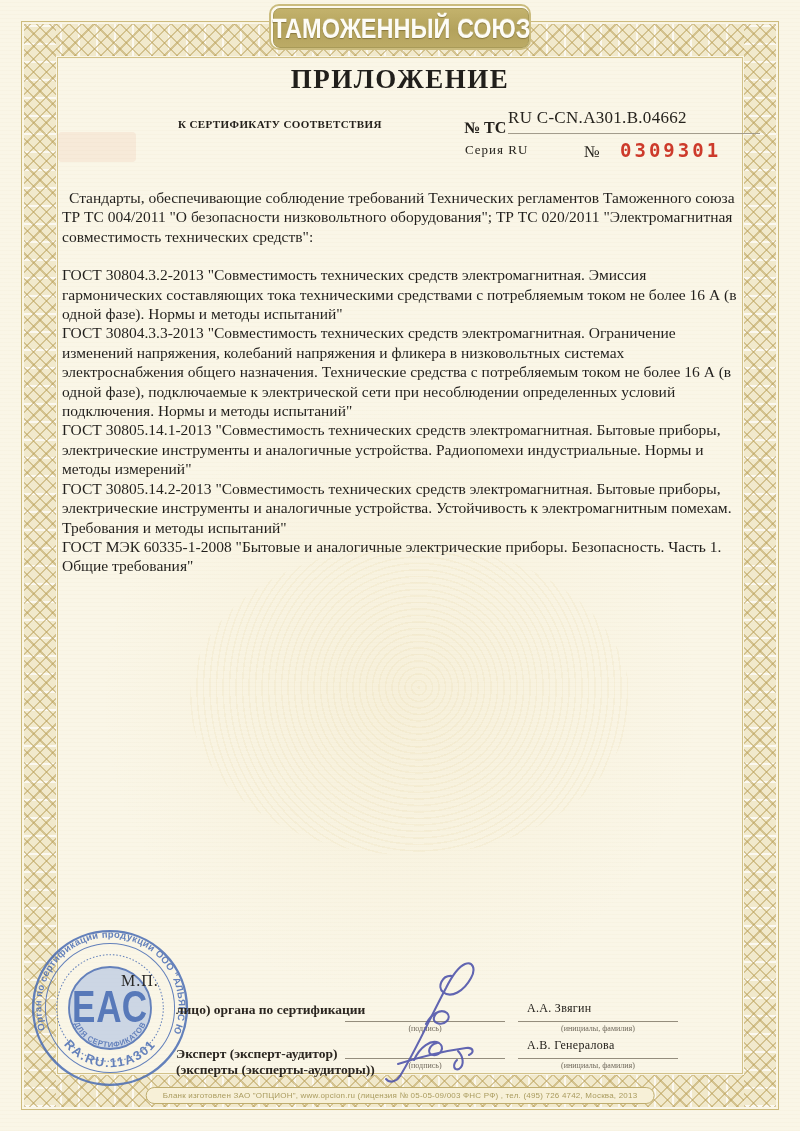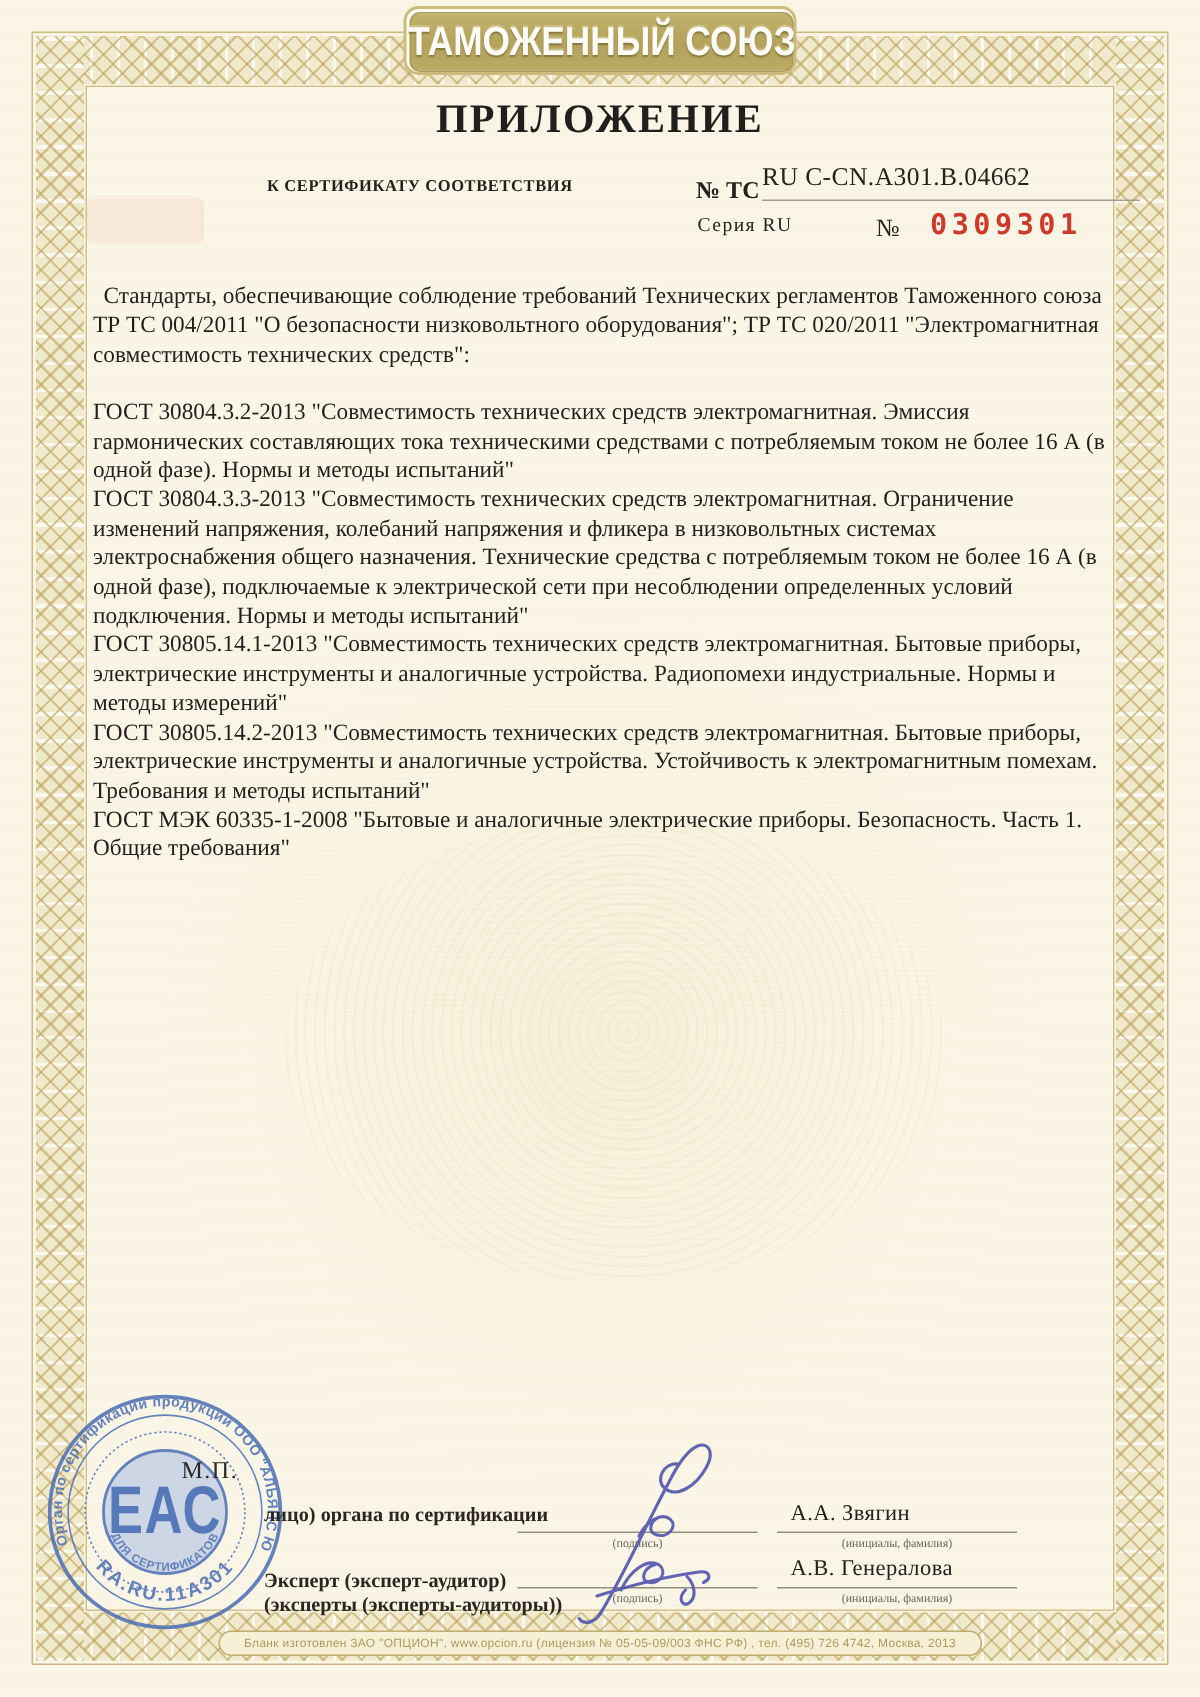--- a/index.html
+++ b/index.html
@@ -75,21 +75,21 @@
   .sig-line{position:absolute;border-bottom:1px solid #948d7d;z-index:1;}
   .line-sign1{left:345px;top:1001px;width:160px;height:20px;}
   .line-sign2{left:345px;top:1038px;width:160px;height:20px;}
   .line-name1{left:518px;top:1001px;width:160px;height:20px;}
   .line-name2{left:518px;top:1038px;width:160px;height:20px;}
   .caption{position:absolute;font-size:8px;color:#6e675a;z-index:1;text-align:center;}
   .cap-sign1{left:345px;top:1024px;width:160px;}
   .cap-sign2{left:345px;top:1061px;width:160px;}
   .cap-name1{left:518px;top:1024px;width:160px;}
   .cap-name2{left:518px;top:1061px;width:160px;}
-  .name{position:absolute;font-size:15px;color:#24211c;z-index:2;letter-spacing:.3px;}
+  .name{position:absolute;font-size:12px;color:#24211c;z-index:2;letter-spacing:.3px;}
   .name1{left:527px;top:1001px;}
   .name2{left:527px;top:1038px;}
   .ink{position:absolute;left:330px;top:948px;width:220px;height:140px;z-index:4;}
   
   .imprint{position:absolute;left:50%;transform:translateX(-50%);top:1087px;
     padding:3px 16px;border:1px solid #bfad6e;border-radius:10px;background:#f7f0d7;
     font-family:"Liberation Sans",sans-serif;font-size:8px;color:#a99b5e;
     letter-spacing:.2px;white-space:nowrap;z-index:6;}
 </style>
 </head>

